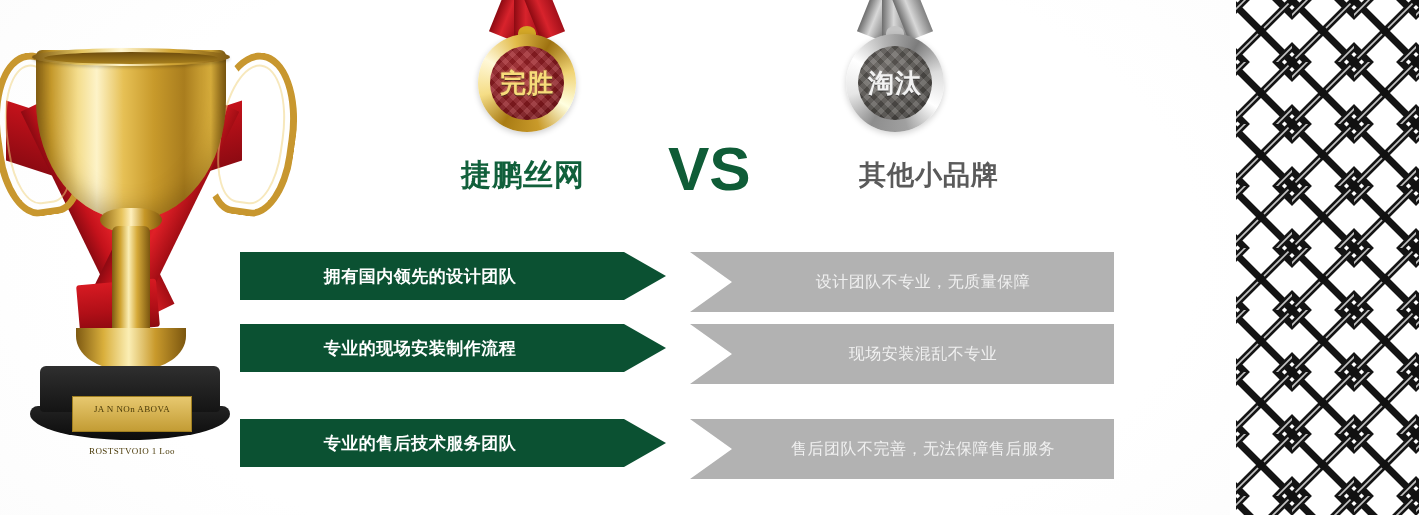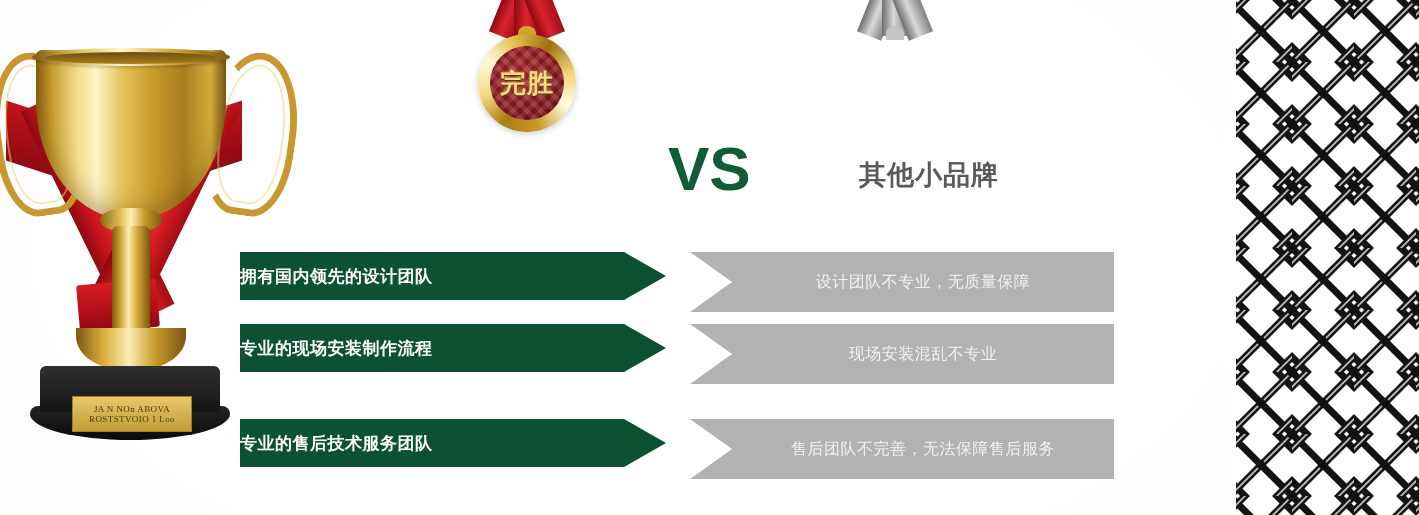--- a/index.html
+++ b/index.html
@@ -193,20 +193,21 @@
     align-items: center;
     justify-content: center;
     line-height: 1.15;
   }
   .base-plate span {
     font-size: 9px;
     color: #4a3a08;
     letter-spacing: .4px;
     white-space: nowrap;
     font-family: "Liberation Serif", serif;
+    margin-top: 32px;
   }
 
   
   .medal { position: absolute; }
   .medal .ribbon-strip {
     position: absolute;
     top: -28px;
     width: 26px;
     height: 64px;
   }
@@ -326,21 +327,21 @@
     position: absolute;
     left: 0;
     top: 0;
     width: 426px;
     height: 48px;
     background: #0b5132;
     -webkit-clip-path: polygon(0 0, 384px 0, 426px 50%, 384px 100%, 0 100%);
     clip-path: polygon(0 0, 384px 0, 426px 50%, 384px 100%, 0 100%);
     display: flex;
     align-items: center;
-    justify-content: flex-start;
+    justify-content: center;
     padding-right: 66px;
     box-sizing: border-box;
   }
   .cmp-pro-text {
     color: #ffffff;
     font-size: 17px;
     font-weight: bold;
     letter-spacing: .5px;
     white-space: nowrap;
   }
@@ -419,22 +420,26 @@
     <div class="medal-disc">
       <div class="medal-face">完胜</div>
     </div>
   </div>
 
   <div class="medal medal-silver" style="left:846px; top:0px; width:98px; height:132px;">
     <div class="ribbon-strip rs-a"></div>
     <div class="ribbon-strip rs-b"></div>
     <div class="ribbon-strip rs-c"></div>
     <div class="medal-clip"></div>
+    <div class="medal-disc">
+      <div class="medal-face">淘汰</div>
+    </div>
   </div>
 
+  <div class="brand-ours">捷鹏丝网</div>
   <div class="vs-label">VS</div>
   <div class="brand-theirs">其他小品牌</div>
 
   <div class="compare">
 
     <div class="cmp-row">
       <div class="cmp-pro">
         <span class="cmp-pro-text">拥有国内领先的设计团队</span>
       </div>
       <div class="cmp-con">

